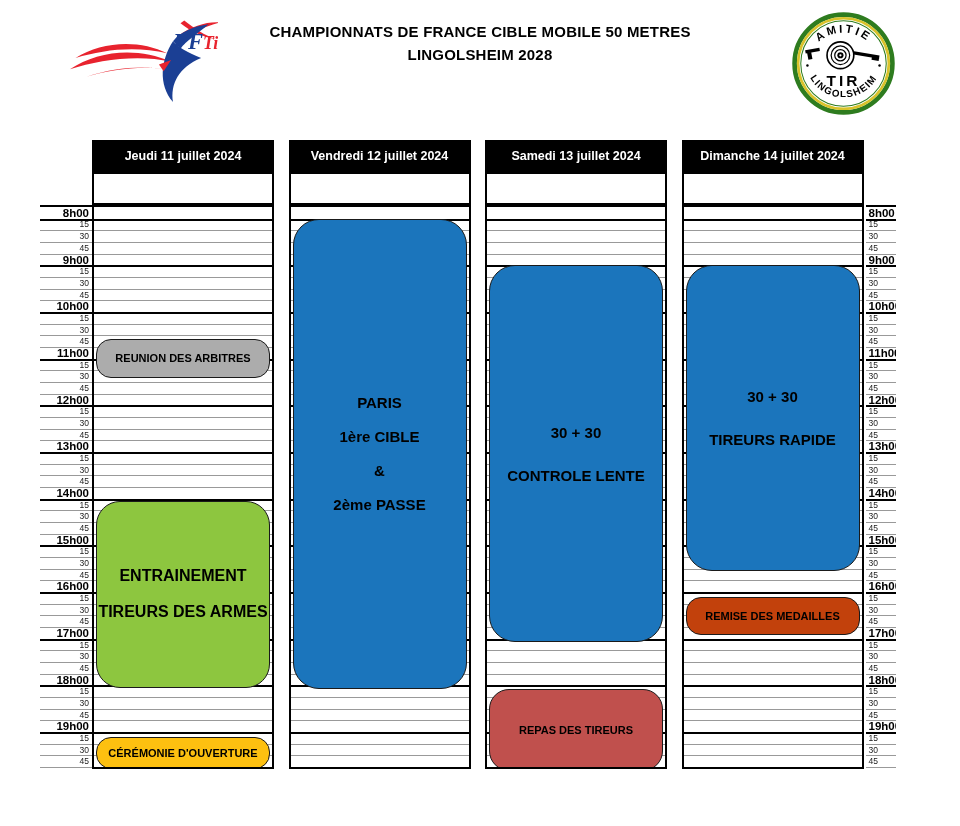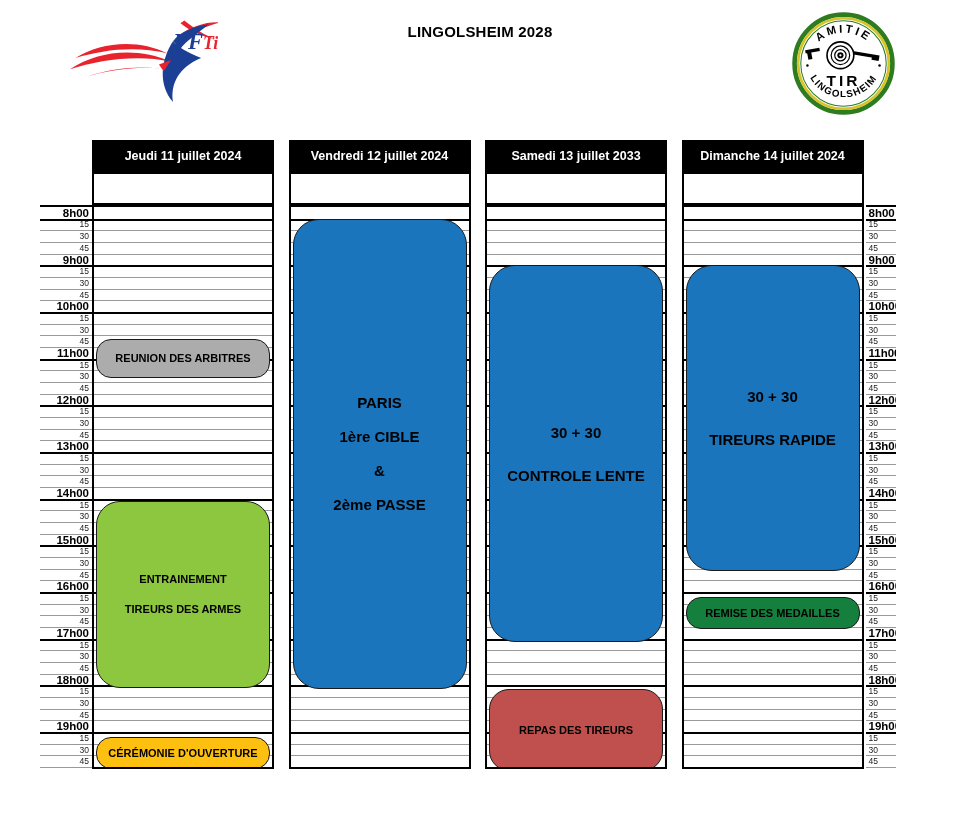--- a/index.html
+++ b/index.html
@@ -28,21 +28,21 @@
               font-weight:700;font-size:12.5px;text-align:center;line-height:32px;}
   .subbox{position:absolute;top:32px;left:0;right:0;height:33px;background:#fff;
           border:2px solid #000;box-sizing:border-box;}
   .gridbox{position:absolute;top:65px;left:0;right:0;height:564px;background:#fff;
            border:2px solid #000;box-sizing:border-box;overflow:hidden;}
 
   .event{position:absolute;left:2px;right:2px;border:1.5px solid #1a1a1a;box-sizing:border-box;
          display:flex;flex-direction:column;align-items:center;justify-content:center;
          text-align:center;font-weight:700;color:#000;z-index:3;}
   .ev-sm{font-size:11px;gap:10px;}
-  .ev-md{font-size:11px;gap:18px;}
+  .ev-md{font-size:16px;gap:18px;}
   .ev-lg{font-size:15px;gap:26px;}
   .ev-lg4{font-size:15px;gap:17px;}
 
   .footer{position:absolute;top:787px;left:0;width:960px;text-align:center;
           font-weight:700;font-size:11px;}
 </style>
 </head>
 <body>
 
 <div class="sheet">
@@ -87,20 +87,21 @@
       <rect x="78" y="41" width="7" height="3" fill="#000"></rect>
     </g>
     <g transform="rotate(-10 20 38)">
       <rect x="13" y="36" width="14" height="3.2" fill="#000"></rect>
       <rect x="14.5" y="38.5" width="4" height="7" fill="#000"></rect>
     </g>
     <text x="50" y="72" text-anchor="middle" font-size="15" font-weight="800" letter-spacing="3" fill="#000">TIR</text>
   </svg>
 
   <div class="title">
+    <div>CHAMPIONNATS DE FRANCE CIBLE MOBILE 50 METRES</div>
     <div>LINGOLSHEIM 2028</div>
   </div>
 
   <div id="grid-area">
       <div class="gutter gutter-left" style="left: 40px; top: 205px; width: 52px; height: 560.16px;">
         <div class="tline l-h" style="top: 11.67px;"></div>
         <div class="tline l-q" style="top: 23.34px;"></div>
         <div class="tline l-q" style="top: 35.01px;"></div>
         <div class="tline l-q" style="top: 46.68px;"></div>
         <div class="tline l-h" style="top: 58.35px;"></div>
@@ -412,21 +413,21 @@
           <div class="tline l-q" style="top: 560.16px;"></div>
           <div class="event ev-lg4" style="top: 11.67px; height: 470.301px; background: rgb(27, 117, 188); border-radius: 26px;">
             <div class="ev-line">PARIS</div>
             <div class="ev-line">1ère CIBLE</div>
             <div class="ev-line">&amp;</div>
             <div class="ev-line">2ème PASSE</div>
           </div>
         </div>
       </div>
       <div class="col" style="left: 485px; width: 182px;">
-        <div class="col-header">Samedi 13 juillet 2033</div>
+        <div class="col-header">Samedi 13 juillet 2024</div>
         <div class="subbox"></div>
         <div class="gridbox">
           <div class="tline l-h" style="top: 11.67px;"></div>
           <div class="tline l-q" style="top: 23.34px;"></div>
           <div class="tline l-q" style="top: 35.01px;"></div>
           <div class="tline l-q" style="top: 46.68px;"></div>
           <div class="tline l-h" style="top: 58.35px;"></div>
           <div class="tline l-q" style="top: 70.02px;"></div>
           <div class="tline l-q" style="top: 81.69px;"></div>
           <div class="tline l-q" style="top: 93.36px;"></div>
@@ -528,20 +529,20 @@
           <div class="tline l-q" style="top: 501.81px;"></div>
           <div class="tline l-q" style="top: 513.48px;"></div>
           <div class="tline l-h" style="top: 525.15px;"></div>
           <div class="tline l-q" style="top: 536.82px;"></div>
           <div class="tline l-q" style="top: 548.49px;"></div>
           <div class="tline l-q" style="top: 560.16px;"></div>
           <div class="event ev-lg" style="top: 58.35px; height: 305.754px; background: rgb(27, 117, 188); border-radius: 26px;">
             <div class="ev-line">30 + 30</div>
             <div class="ev-line">TIREURS RAPIDE</div>
           </div>
-          <div class="event ev-sm" style="top: 389.778px; height: 32px; background: #15803d; border-radius: 15px;">
+          <div class="event ev-sm" style="top: 389.778px; height: 38px; background: #c2410c; border-radius: 15px;">
             <div class="ev-line">REMISE DES MEDAILLES</div>
           </div>
         </div>
       </div>
     </div>
 
 </div>
 
 </body></html>

